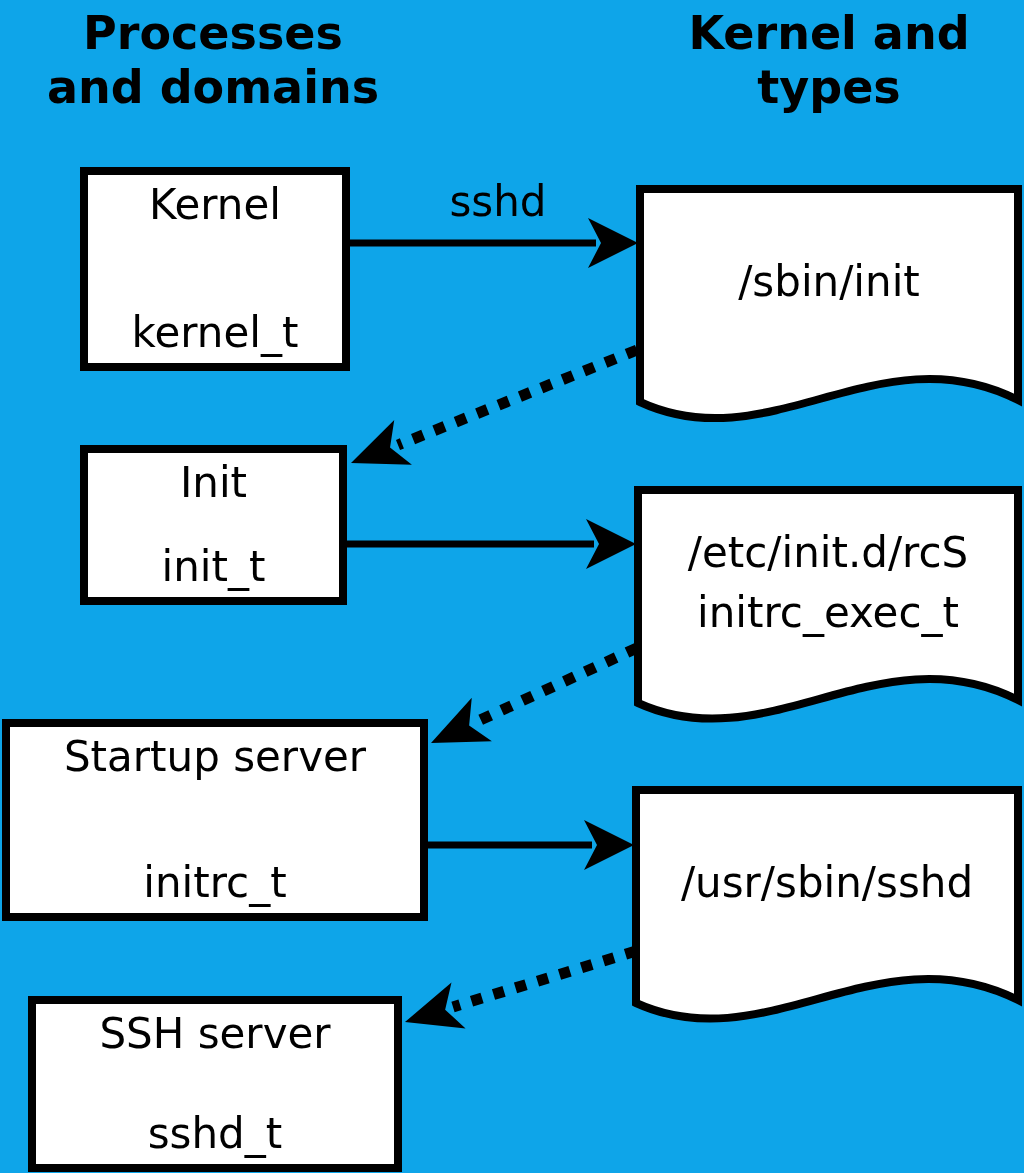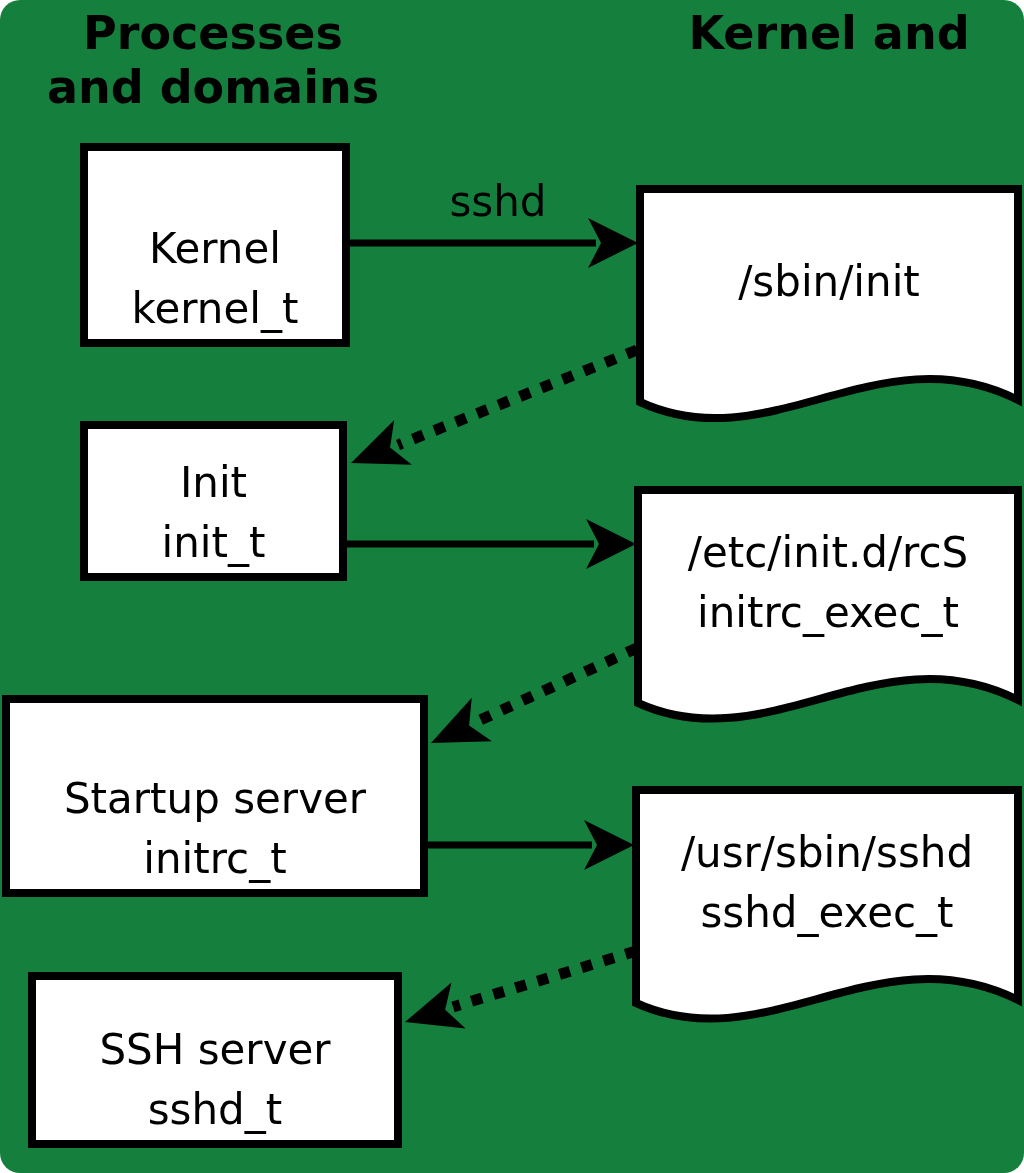--- a/index.html
+++ b/index.html
@@ -4,25 +4,24 @@
 <style>
   html, body {
     margin: 0;
     padding: 0;
     background: #ffffff;
   }
   #canvas {
     position: relative;
     width: 1024px;
     height: 1173px;
-    background: #15803d;
+    background: #0ea5e9;
     font-family: "DejaVu Sans", "Liberation Sans", sans-serif;
     color: #000000;
     overflow: hidden;
-    border-radius: 20px;
   }
   #diagram-svg {
     position: absolute;
     left: 0;
     top: 0;
     z-index: 0;
   }
   .col-header {
     position: absolute;
     top: 6px;
@@ -36,25 +35,26 @@
   #header-left  { left: 18px;  width: 390px; }
   #header-right { left: 635px; width: 388px; }
   .process-box {
     position: absolute;
     box-sizing: border-box;
     border: 8px solid #000000;
     background: #ffffff;
     display: flex;
     flex-direction: column;
     align-items: center;
-    justify-content: flex-end;
+    justify-content: space-between;
     font-size: 42px;
     line-height: 60px;
     text-align: center;
     z-index: 1;
+    margin-top: 24px;
   }
   #kernel-box  { left: 80px; top: 143px;  width: 270px; height: 204px; }
   #init-box    { left: 80px; top: 421px;  width: 267px; height: 160px; }
   #startup-box { left: 2px;  top: 695px;  width: 426px; height: 202px; }
   #ssh-box     { left: 28px; top: 972px;  width: 374px; height: 176px; }
   .doc-text {
     position: absolute;
     display: flex;
     flex-direction: column;
     justify-content: center;
@@ -115,20 +115,21 @@
       <path d="M 0 0 L -56 -24 L -42 0 L -56 24 Z" fill="#000000" transform="translate(405,1022) rotate(162.9)"></path>
     </g>
   </svg>
 
   <div id="header-left" class="col-header">
     <div>Processes</div>
     <div>and domains</div>
   </div>
   <div id="header-right" class="col-header">
     <div>Kernel and</div>
+    <div>types</div>
   </div>
 
   <div id="exec-label">sshd</div>
 
   <div id="kernel-box" class="process-box">
     <div>Kernel</div>
     <div>kernel_t</div>
   </div>
   <div id="init-box" class="process-box">
     <div>Init</div>
@@ -145,16 +146,15 @@
 
   <div id="doc1-text" class="doc-text">
     <div>/sbin/init</div>
   </div>
   <div id="doc2-text" class="doc-text">
     <div>/etc/init.d/rcS</div>
     <div>initrc_exec_t</div>
   </div>
   <div id="doc3-text" class="doc-text">
     <div>/usr/sbin/sshd</div>
-    <div>sshd_exec_t</div>
   </div>
 
 </div>
 
 </body></html>

